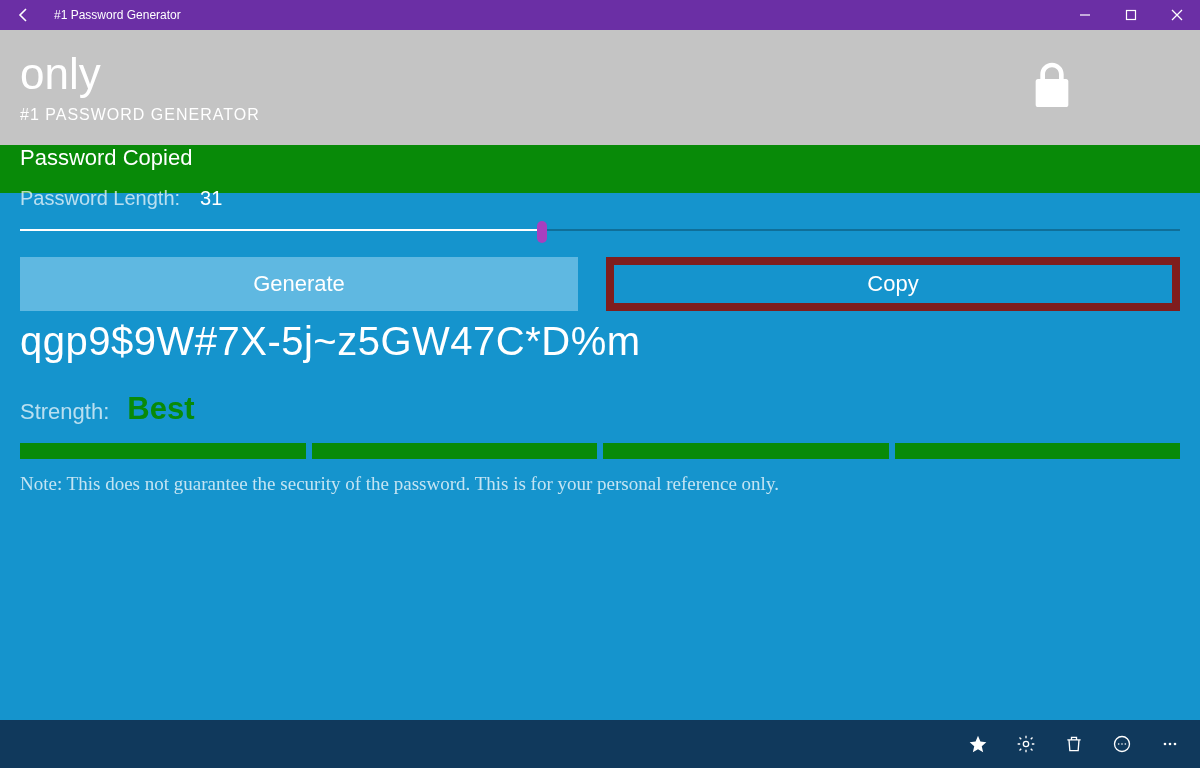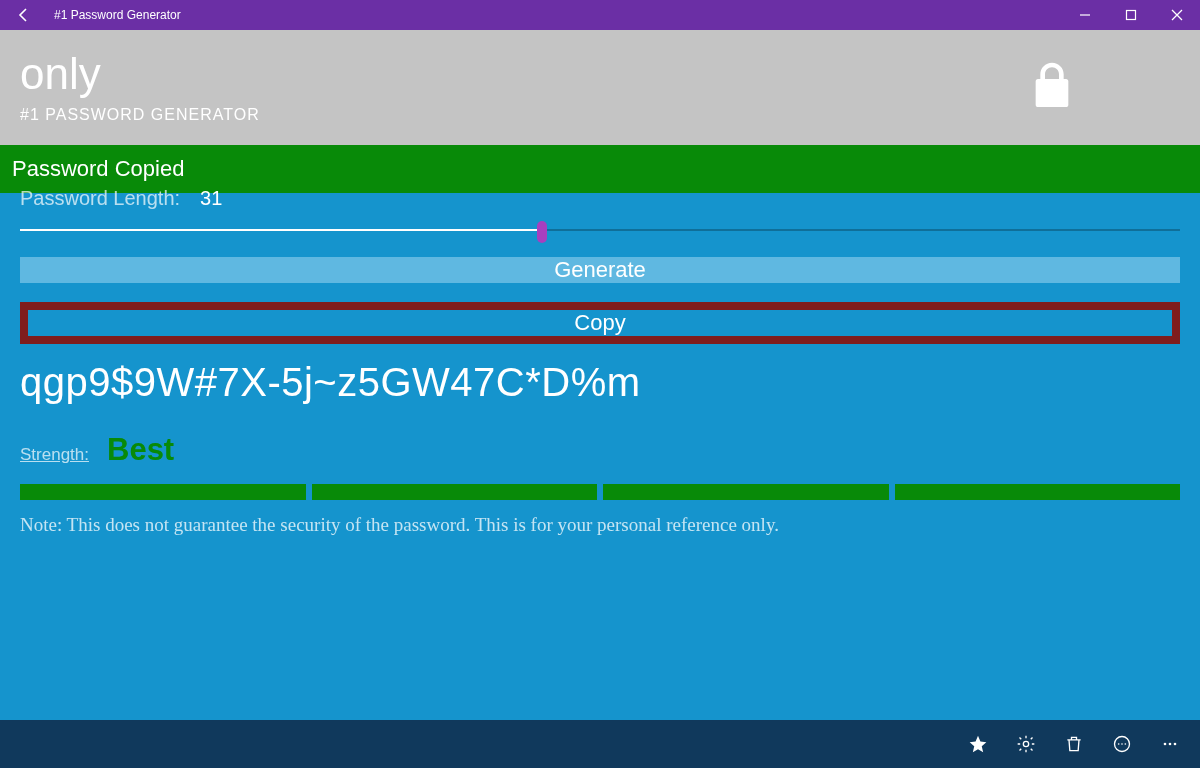--- a/index.html
+++ b/index.html
@@ -61,22 +61,21 @@
     transform: translateY(-50%);
   }
 
   
   .status {
     height: 48px;
     background: #088a08;
     color: #fff;
     font-size: 22px;
     display: flex;
-    align-items: center;
-    padding-left: 12px;
+    padding-left: 20px;
   }
 
   
   .main {
     flex: 1;
     position: relative;
     background: #1594cd;
     padding: 0 20px;
     color: #fff;
   }
@@ -115,23 +114,22 @@
     top: 2px;
     left: calc(45% - 5px);
     width: 10px;
     height: 22px;
     border-radius: 5px;
     background: #a83fbf;
   }
 
   .btnrow {
     display: flex;
-    gap: 19px;
-    margin-bottom: 16px;
-    flex-direction: column;
+    gap: 28px;
+    margin-bottom: 8px;
   }
   .btn {
     flex: 1;
     height: 54px;
     display: flex;
     align-items: center;
     justify-content: center;
     font-size: 22px;
     color: #fff;
     cursor: pointer;
@@ -149,21 +147,21 @@
     margin-bottom: 27px;
     white-space: nowrap;
   }
 
   .strengthrow {
     display: flex;
     align-items: baseline;
     gap: 18px;
     margin-bottom: 16px;
   }
-  .strengthrow .label { font-size: 17px; color: rgba(255,255,255,0.7); text-decoration: underline; }
+  .strengthrow .label { font-size: 22px; color: rgba(255,255,255,0.7); }
   .strengthrow .value { font-size: 31px; font-weight: 700; color: #088a08; }
 
   .bars {
     display: flex;
     gap: 6px;
     height: 16px;
     margin-bottom: 14px;
   }
   .bars .bar { flex: 1; background: #088a08; }
 

